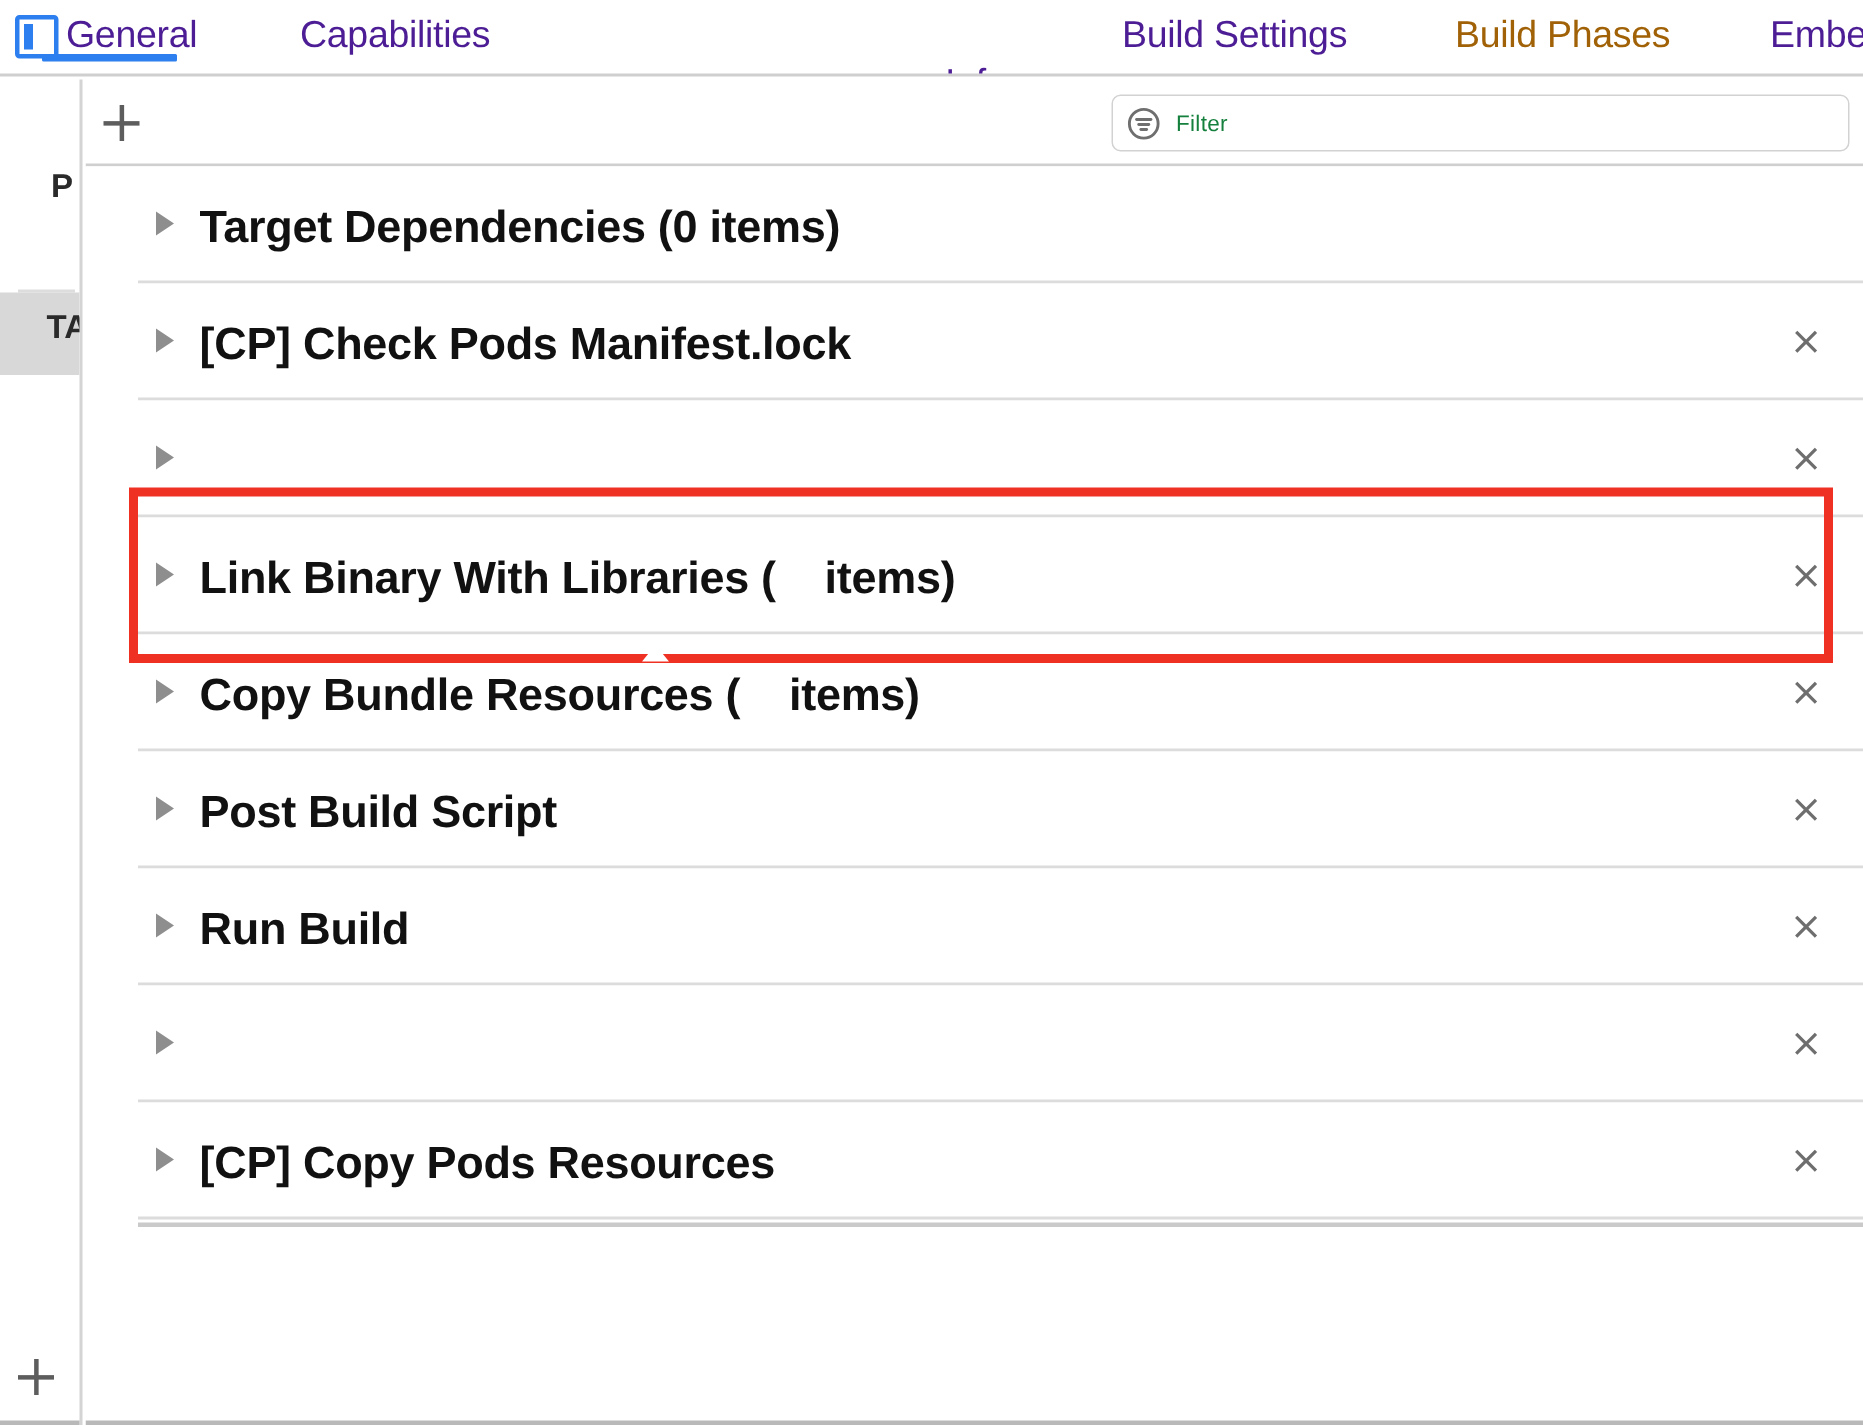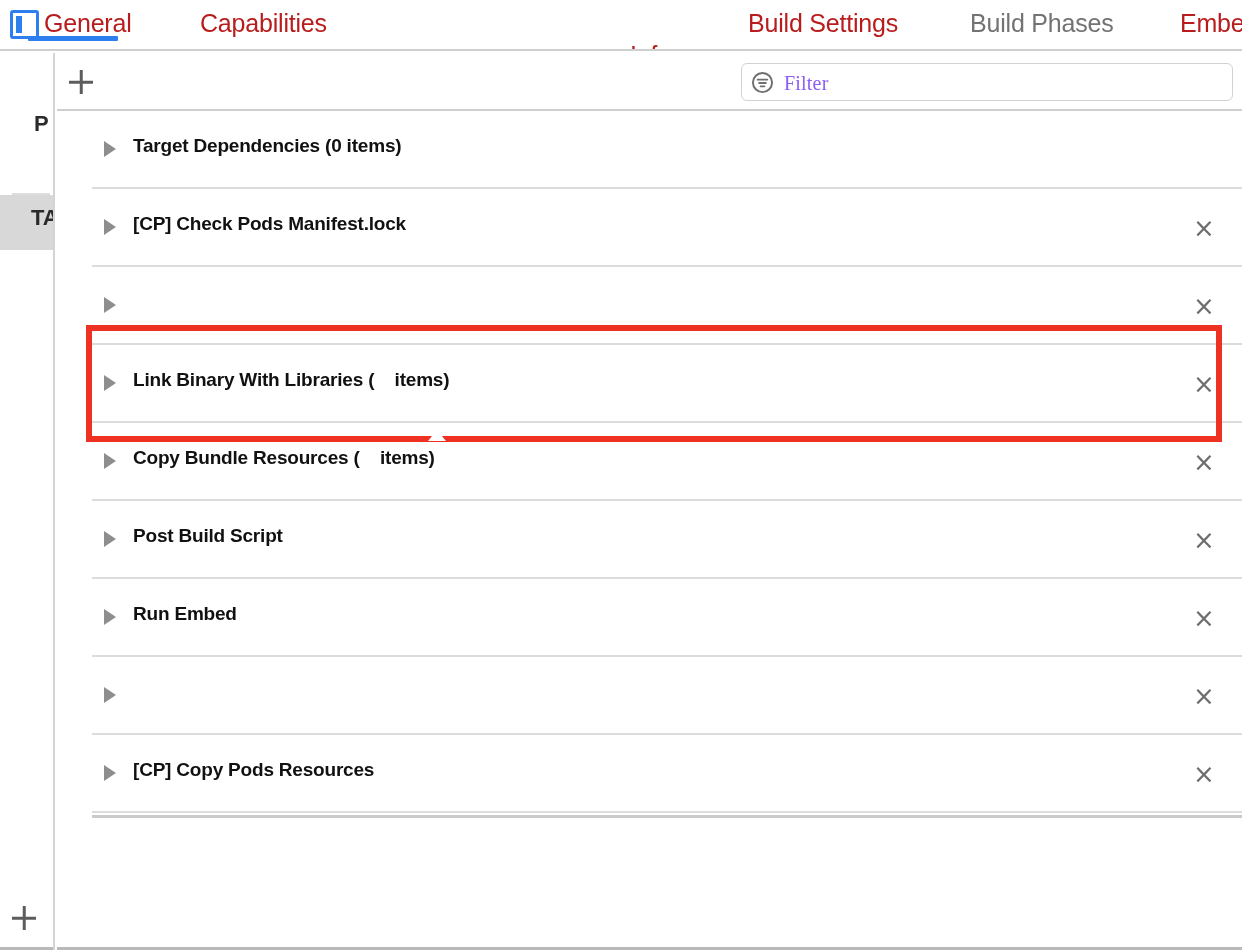--- a/index.html
+++ b/index.html
@@ -49,25 +49,25 @@
     top: 3px;
     width: 6px;
     height: 17px;
     background: #2d7ff0;
     display: block;
   }
   .tab {
     position: absolute;
     top: 9px;
     font-size: 25px;
-    color: #b91c1c;
+    color: #4c1d95;
     white-space: nowrap;
     letter-spacing: -0.2px;
   }
-  .tab.selected { color: #737373; }
+  .tab.selected { color: #a16207; }
   .tab-indicator {
     position: absolute;
     left: 28px;
     top: 36px;
     width: 90px;
     height: 5px;
     background: #2d7ff0;
     border-radius: 1px;
   }
 
@@ -188,25 +188,24 @@
     position: absolute;
     left: 9px;
     top: 7px;
     width: 23px;
     height: 23px;
   }
   .filter-placeholder {
     position: absolute;
     left: 42px;
     top: 5px;
-    font-size: 20px;
-    color: #8b5cf6;
+    font-size: 15px;
+    color: #15803d;
     line-height: 28px;
     letter-spacing: 0.2px;
-    font-family: Liberation Serif, serif;
   }
 
   
   .phases {
     position: absolute;
     left: 0;
     top: 58px;
     width: 1185px;
     height: 839px;
     background: #ffffff;
@@ -231,21 +230,21 @@
     width: 0;
     height: 0;
     border-left: 12px solid #8e8e8e;
     border-top: 8px solid transparent;
     border-bottom: 8px solid transparent;
   }
   .phase-title {
     position: absolute;
     left: 76px;
     top: 24px;
-    font-size: 19px;
+    font-size: 30px;
     font-weight: bold;
     color: #111111;
     white-space: nowrap;
     letter-spacing: -0.2px;
   }
   .delete-btn {
     position: absolute;
     right: 26px;
     top: 27px;
     width: 24px;
@@ -375,21 +374,21 @@
         <div class="phase-divider"></div>
       </div>
       <div class="phase-row">
         <div class="disclosure"></div>
         <div class="phase-title">Post Build Script</div>
         <div class="delete-btn">×</div>
         <div class="phase-divider"></div>
       </div>
       <div class="phase-row">
         <div class="disclosure"></div>
-        <div class="phase-title">Run Embed</div>
+        <div class="phase-title">Run Build</div>
         <div class="delete-btn">×</div>
         <div class="phase-divider"></div>
       </div>
       <div class="phase-row">
         <div class="disclosure"></div>
         <div class="delete-btn">×</div>
         <div class="phase-divider"></div>
       </div>
       <div class="phase-row">
         <div class="disclosure"></div>

